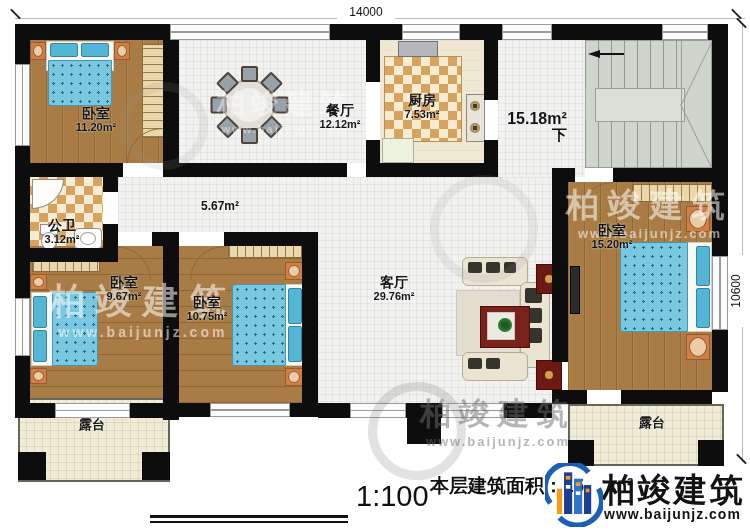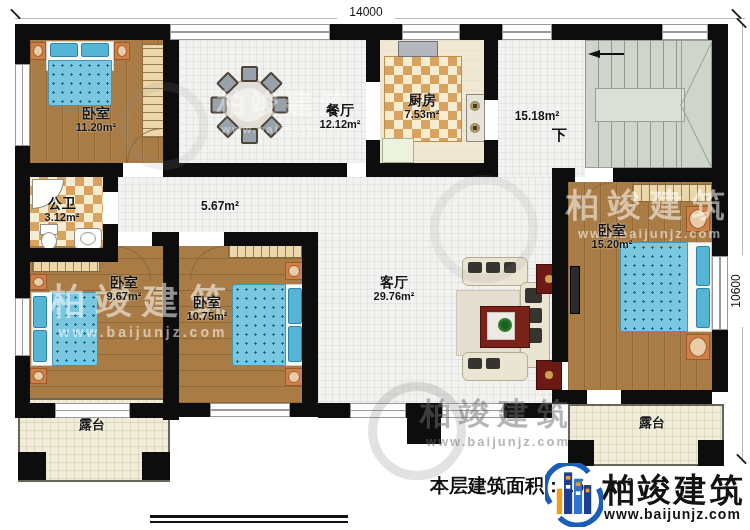--- a/index.html
+++ b/index.html
@@ -256,26 +256,26 @@
   </div>
   <div class="room-label" style="left:340px;top:102px">
     <div class="nm">餐厅</div>
     <div class="ar">12.12m²</div>
   </div>
   <div class="room-label" style="left:422px;top:92px">
     <div class="nm">厨房</div>
     <div class="ar">7.53m²</div>
   </div>
   <div class="room-label" style="left:537px;top:110px">
-    <div class="ar" style="font-size:12px">15.18m²</div>
+    <div class="ar" style="font-size:16px">15.18m²</div>
   </div>
   <div class="room-label" style="left:220px;top:200px">
     <div class="ar" style="font-size:12px">5.67m²</div>
   </div>
-  <div class="room-label" style="left:62px;top:195px">
+  <div class="room-label" style="left:62px;top:217px">
     <div class="nm">公卫</div>
     <div class="ar">3.12m²</div>
   </div>
   <div class="room-label" style="left:124px;top:274px">
     <div class="nm">卧室</div>
     <div class="ar">9.67m²</div>
   </div>
   <div class="room-label" style="left:207px;top:294px">
     <div class="nm">卧室</div>
     <div class="ar">10.75m²</div>
@@ -299,20 +299,21 @@
   <div class="dimline" style="left:742px;top:24px;width:1px;height:438px"></div>
   <div class="tick" style="left:9px;top:13px"></div>
   <div class="tick" style="left:730px;top:13px"></div>
   <div class="tick" style="left:735px;top:22px"></div>
   <div class="tick" style="left:735px;top:458px"></div>
   <div class="dimtext" style="left:337px;top:5px;width:52px">14000</div>
   <div class="dimtext" style="left:700px;top:284px;width:66px;transform:rotate(-90deg)">10600</div>
 
   <div class="uline" style="left:150px;top:515px;width:198px;height:3px"></div>
   <div class="uline" style="left:150px;top:521px;width:198px;height:2px"></div>
+  <div id="footer-scale">1:100</div>
   <div id="area-line" style="top:473px">
     <span>本层建筑面积：15</span><span style="margin-left:26px">m²</span>
   </div>
 
   <svg id="logo-icon" viewBox="0 0 64 70">
     <path d="M6 44 A27 27 0 0 1 48 10" fill="none" stroke="#1a5fb5" stroke-width="6"></path>
     <path d="M59 28 A27 27 0 0 1 16 60" fill="none" stroke="#1a5fb5" stroke-width="6"></path>
     <rect x="21" y="10" width="9" height="46" fill="#1c3f94"></rect>
     <rect x="32" y="17" width="9" height="39" fill="#2f74c9"></rect>
     <rect x="43" y="24" width="8" height="32" fill="#1c3f94"></rect>

